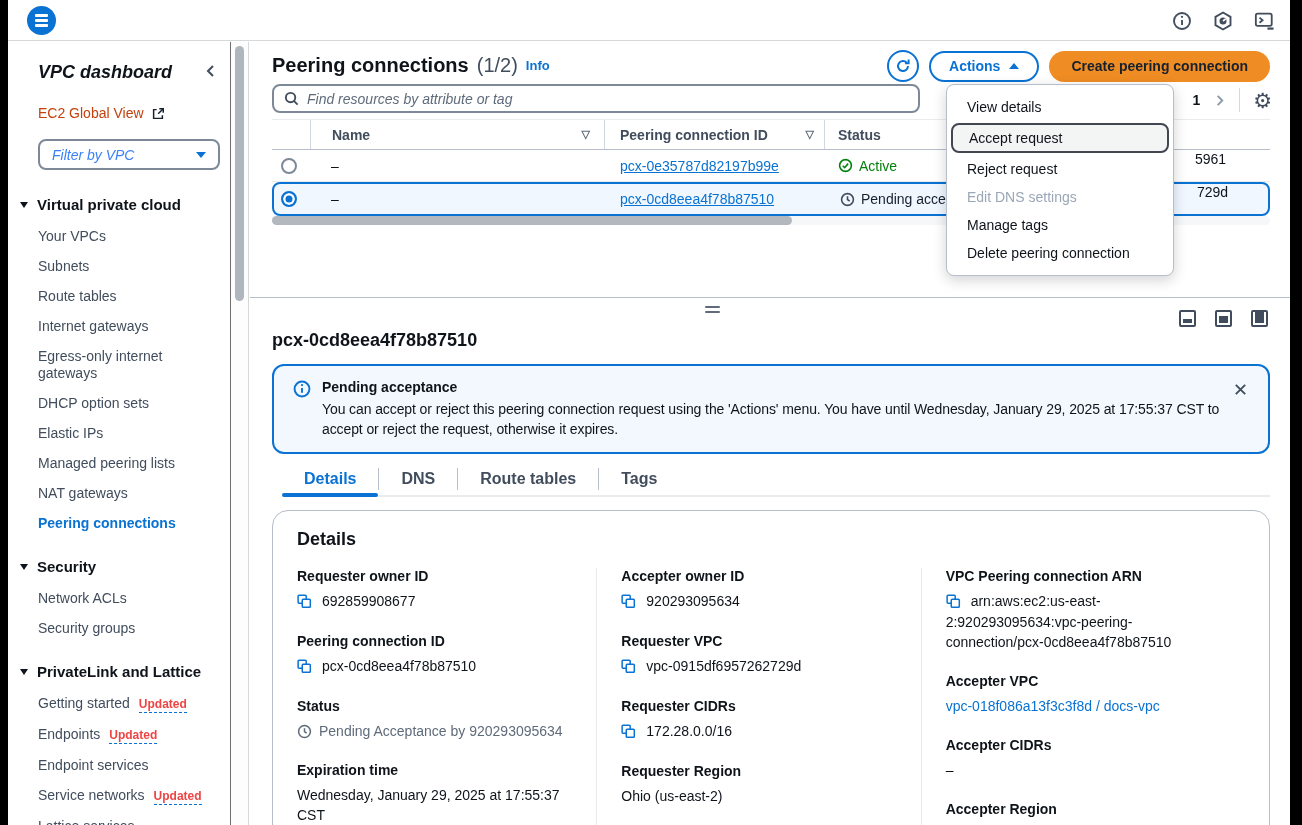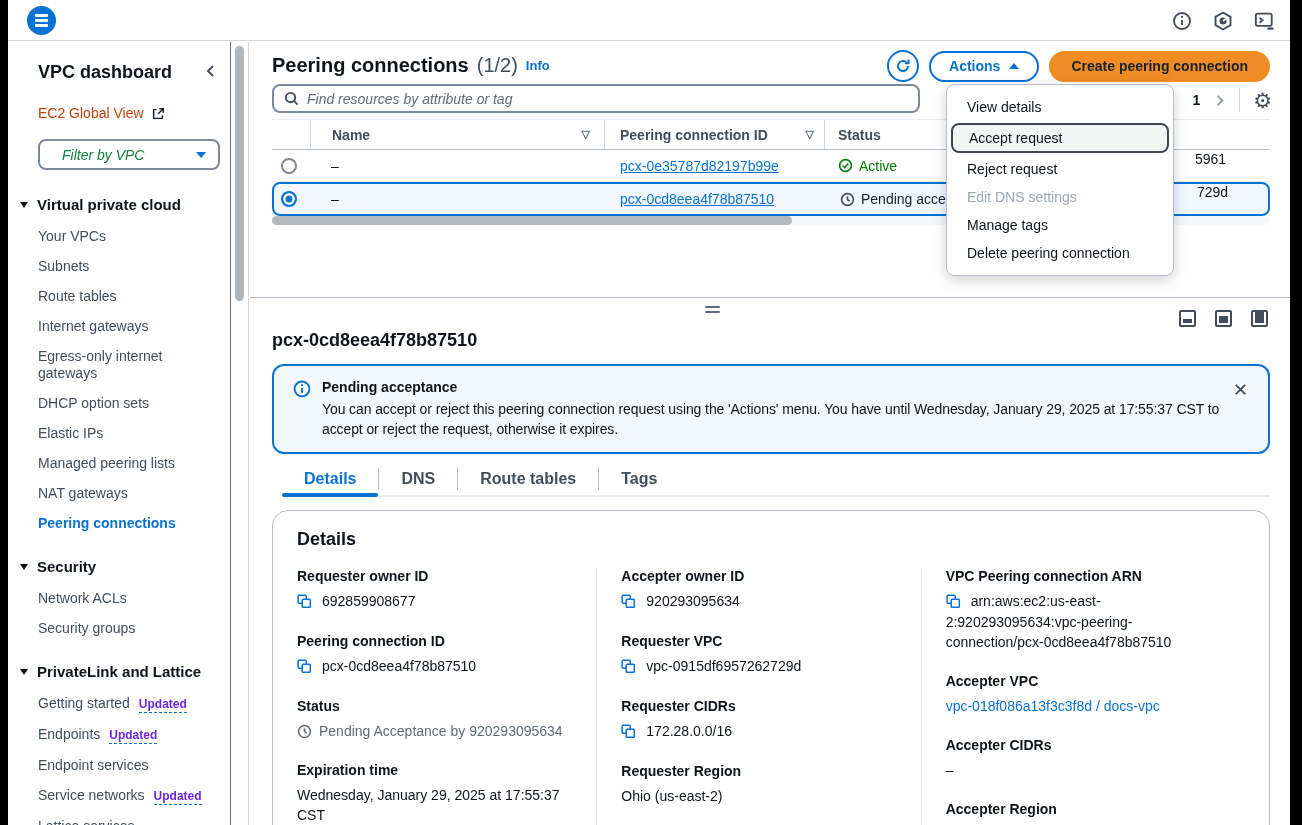--- a/index.html
+++ b/index.html
@@ -16,33 +16,33 @@
 
   
   .topbar { position:absolute; top:0; left:0; right:0; height:41px; background:#fff; border-bottom:1px solid #d5d9d9; }
   .hamburger { position:absolute; left:19px; top:6px; width:29px; height:29px; border-radius:50%; background:#0972d3; border:none; cursor:pointer; display:flex; flex-direction:column; align-items:center; justify-content:center; gap:2.5px; }
   .hamburger span { display:block; width:13px; height:2.4px; background:#fff; border-radius:1px; }
   .topbar-icons { position:absolute; right:16px; top:11px; display:flex; gap:21px; align-items:center; }
   .tb-btn { background:none; border:none; cursor:pointer; width:20px; height:20px; padding:0; }
 
   
   .sidebar { position:absolute; top:42px; left:0; width:222px; bottom:0; background:#fff; padding:20px 10px 20px 30px; overflow:hidden; }
-  .sb-title-row { display:flex; justify-content:space-between; align-items:flex-start; margin-bottom:22px; }
+  .sb-title-row { display:flex; justify-content:space-between; align-items:flex-start; margin-bottom:22px;font-style:italic; }
   .sb-title { font-size:18px; font-weight:700; }
   .sb-collapse { background:none; border:none; cursor:pointer; padding:2px; }
   .sb-global { display:flex; align-items:flex-end; gap:7px; margin-bottom:18px; font-size:14px; color:#c2410c; cursor:pointer; }
   .sb-filter { width:182px; height:31px; border:2px solid #7d8998; border-radius:8px; display:flex; align-items:center; justify-content:space-between; padding:0 12px; cursor:pointer; margin-bottom:26px; }
-  .sb-filter .ph { font-style:italic; color:#15803d; font-size:14px;margin-left:10px; }
+  .sb-filter .ph { font-style:italic; color:#3b82f6; font-size:14px; }
   .caret-down { width:0; height:0; border-left:5px solid transparent; border-right:5px solid transparent; border-top:6px solid #0972d3; }
   .sb-header { display:flex; align-items:center; gap:9px; margin:0 0 15px -18px; font-weight:700; font-size:15px; cursor:pointer; }
   .tri { width:0; height:0; border-left:4.5px solid transparent; border-right:4.5px solid transparent; border-top:6px solid #0f141a; }
   .sb-item { margin-bottom:13px; font-size:14px; color:#414d5c; line-height:17px; cursor:pointer; width:170px; }
   .sb-item.active { color:#0972d3; font-weight:700; }
   .sb-section { margin-bottom:26px;margin-top:26px; }
-  .badge { color:#6d28d9; font-weight:700; font-size:12px; border-bottom:1px dashed #0972d3; padding-bottom:1px; margin-left:9px; white-space:nowrap; }
+  .badge { color:#ef4444; font-weight:700; font-size:12px; border-bottom:1px dashed #0972d3; padding-bottom:1px; margin-left:9px; white-space:nowrap; }
   .sb-scroll { position:absolute; top:42px; left:222px; width:19px; bottom:0; background:#fdfdfd; border-left:1px solid #6e6e6e; border-right:1px solid #d5d9d9; }
   .sb-thumb { position:absolute; top:4px; left:4px; width:9px; height:255px; background:#b0b6bd; border-radius:5px; cursor:pointer; }
 
   
   .main { position:absolute; top:42px; left:242px; right:0; bottom:0; background:#fff; }
 
   .page-title-row { position:absolute; top:12px; left:22px; display:flex; align-items:baseline; gap:8px; }
   .page-title { font-size:20px; font-weight:700; }
   .page-count { font-size:20px; font-weight:400; color:#414d5c; }
   .info-link { font-size:13px; font-weight:700; color:#0972d3; cursor:pointer; position:relative; top:-2px; }

